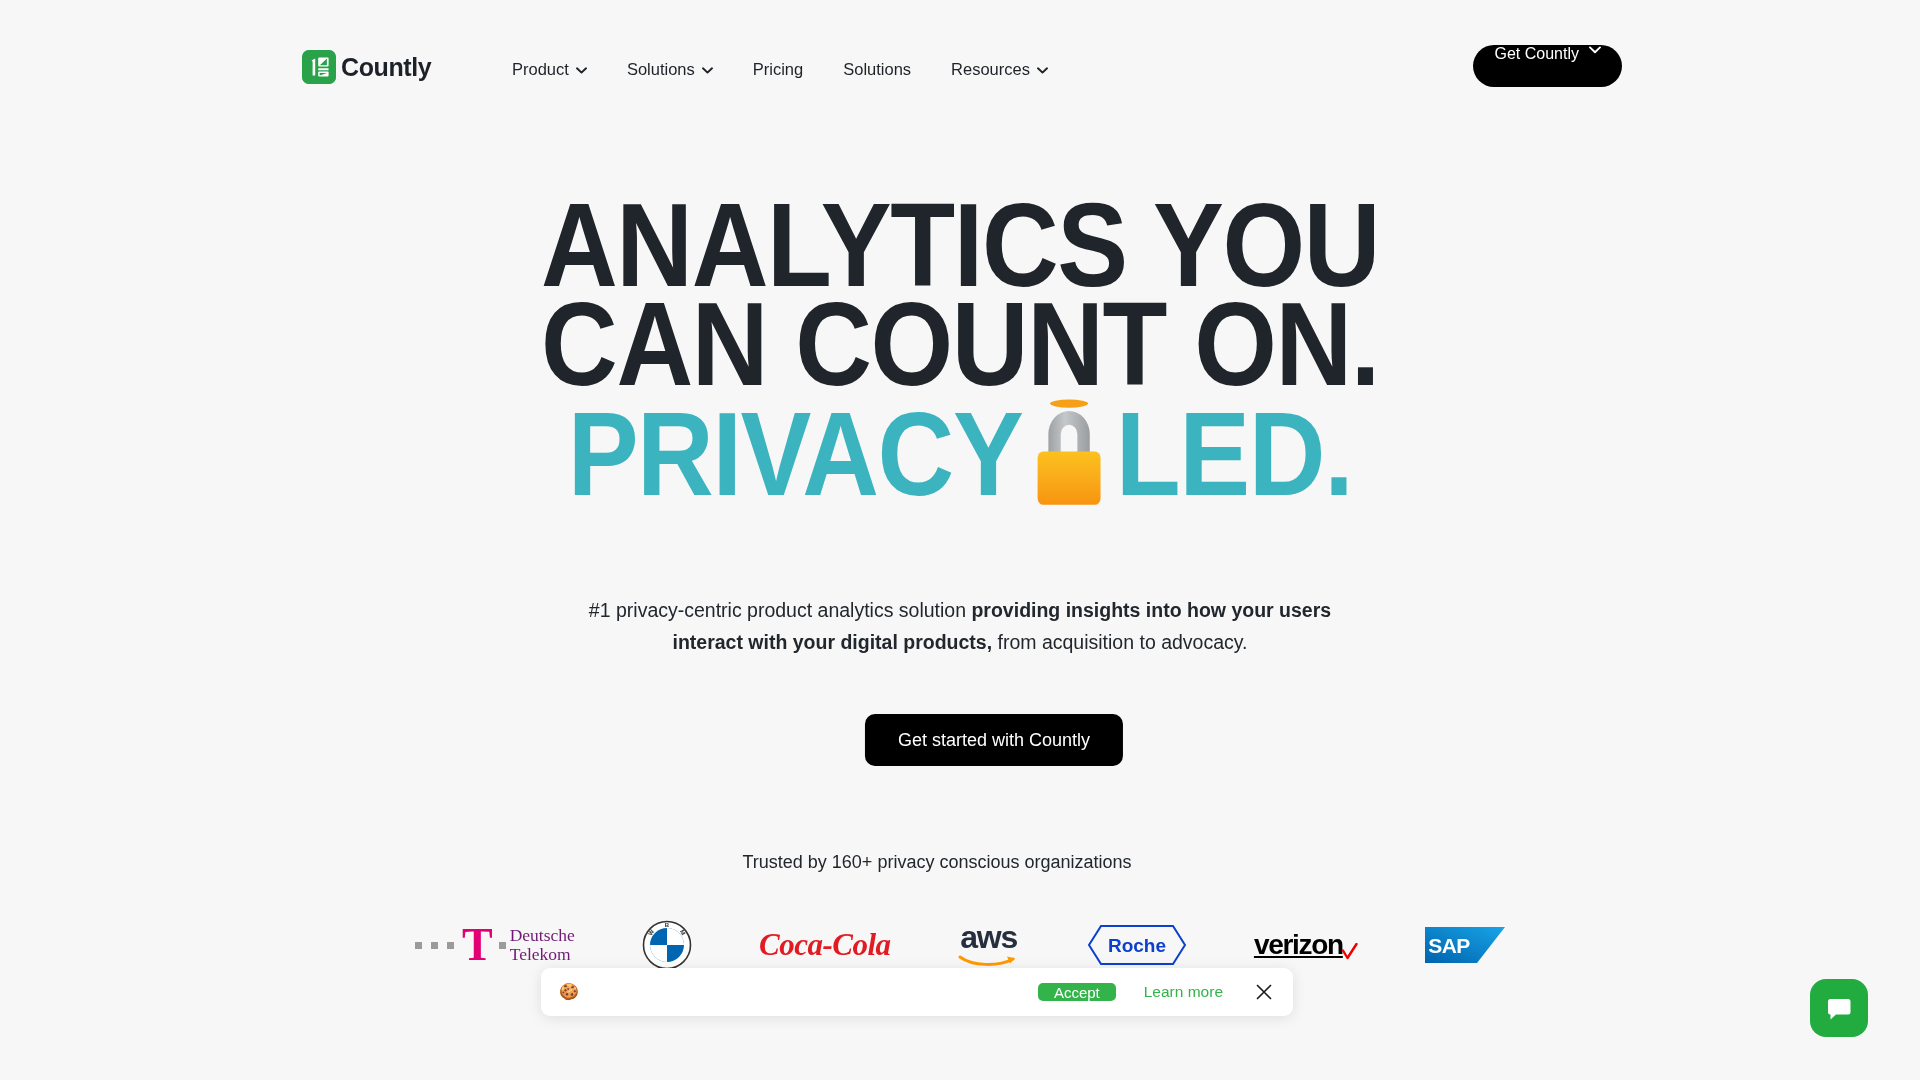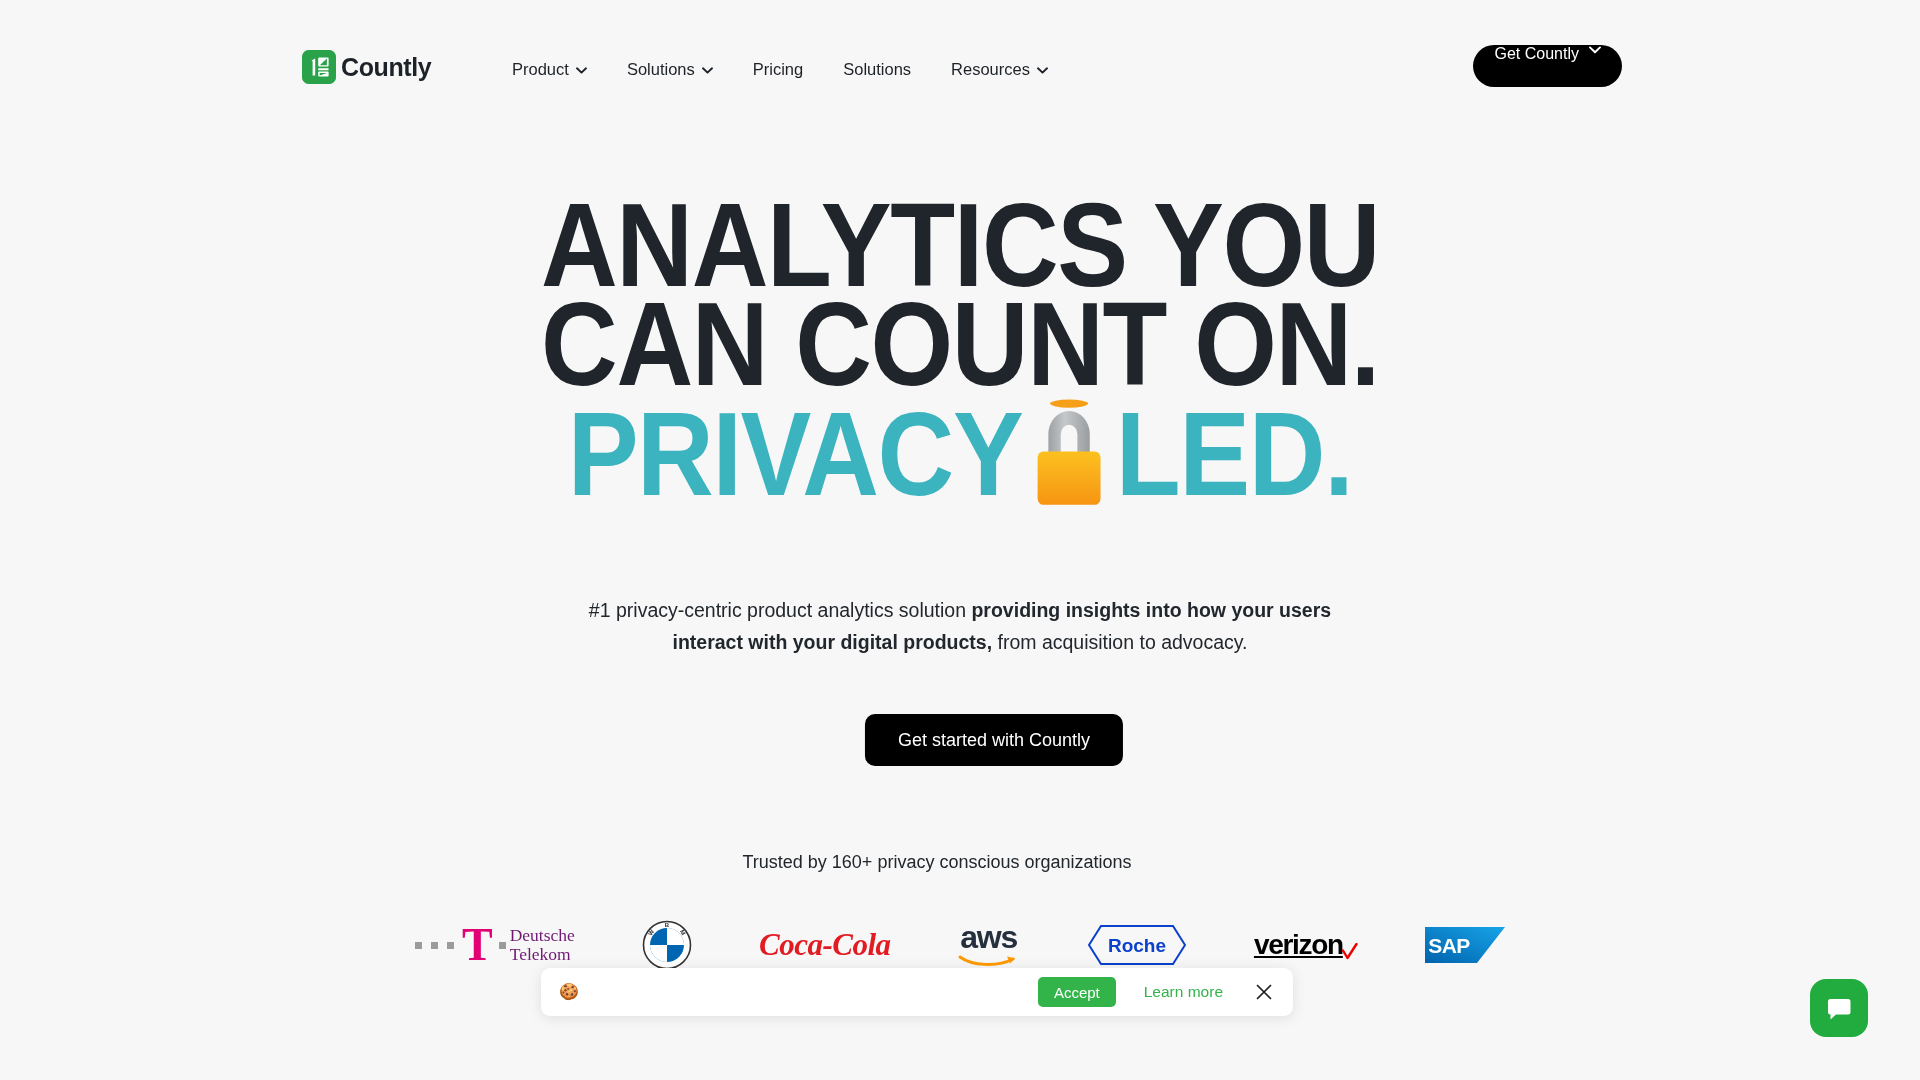--- a/index.html
+++ b/index.html
@@ -145,21 +145,21 @@
     width:752px; height:48px;
     background:#fff; border-radius:9px;
     box-shadow:0 2px 14px rgba(0,0,0,0.10);
     display:flex; align-items:center; padding:0 18px; gap:14px;
   }
   .cookie-emoji { font-size:16px; line-height:1; }
   .cookie-text { font-size:15.5px; color:#232323; flex:0 0 auto; }
   .cookie-accept {
     margin-left:auto;
     background:#32b44a; color:#fff; border:none; border-radius:5px;
-    height:30px; padding:0 16px; font-size:15px; cursor:pointer;
+    height:18px; padding:0 16px; font-size:15px; cursor:pointer;
     font-family:"Liberation Sans", sans-serif;
   }
   .cookie-learn {
     color:#32b44a; font-size:15.5px; text-decoration:none; cursor:pointer;
     margin-left:14px; margin-right:16px;
   }
   .cookie-close {
     width:22px; height:22px; cursor:pointer; flex:0 0 auto;
   }
 

